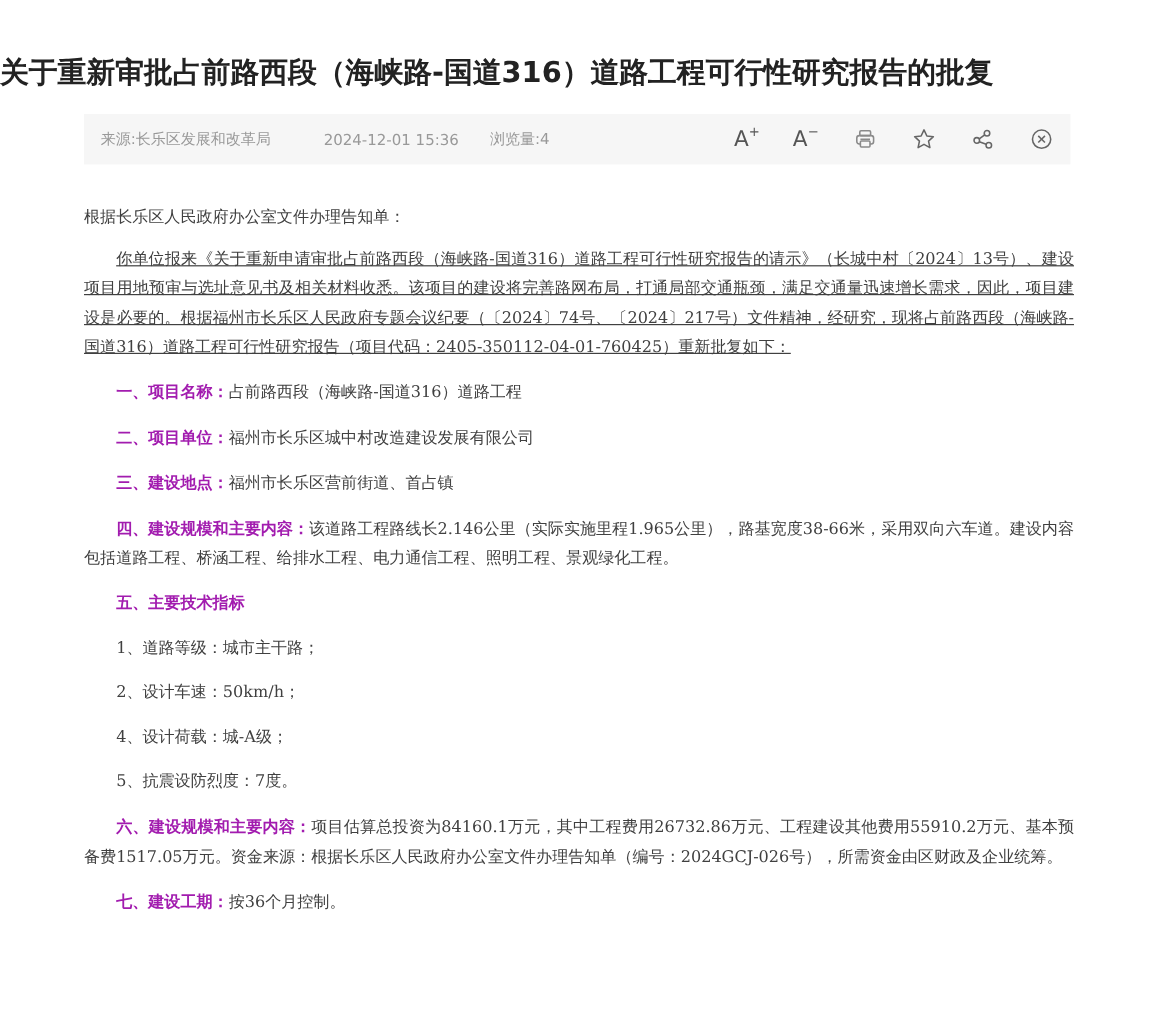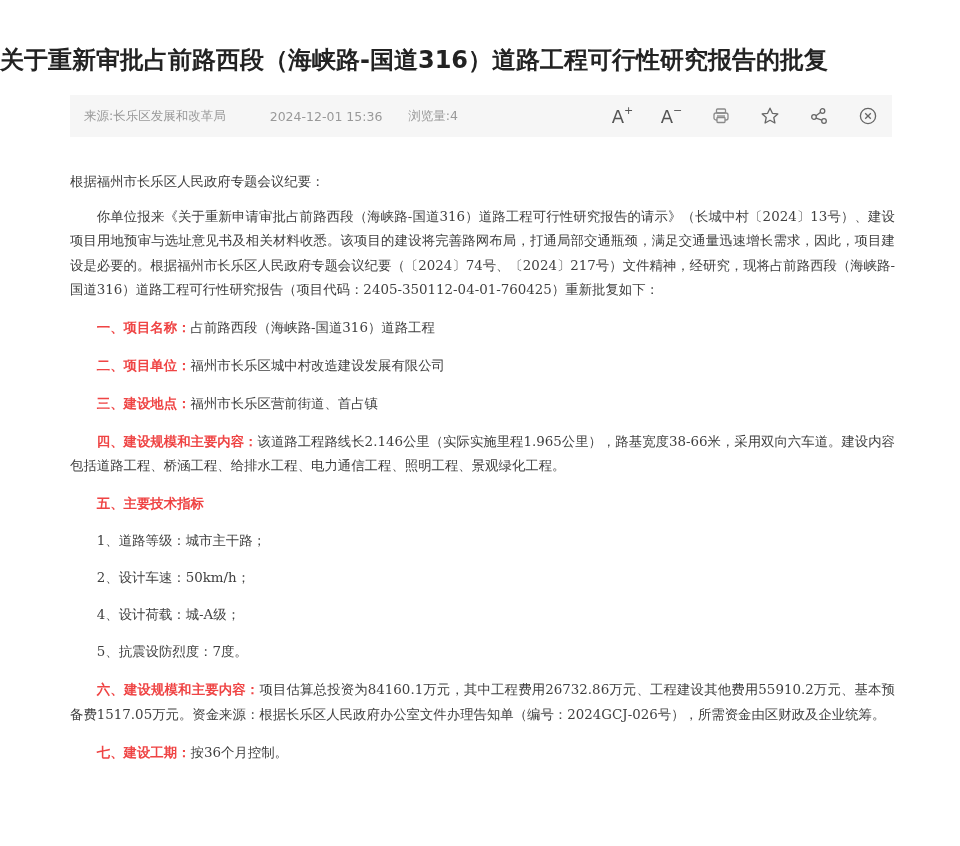--- a/index.html
+++ b/index.html
@@ -39,26 +39,26 @@
   .font-tool {
     font-family: "DejaVu Sans", "Liberation Sans", sans-serif;
     font-size: 18px; color: #555555; position: relative; line-height: 1;
   }
   .font-tool sup { font-size: 11px; position: relative; top: -2px; margin-left: 0px; }
   .content {
     position: absolute; left: 70px; top: 170px; width: 825px;
     font-size: 13.4px; line-height: 24.5px; color: #404040;
   }
   .p { margin: 0; }
-  .indent { text-indent: 2em; }
+  .indent { text-indent: 2em; text-decoration: underline; }
   .salutation { margin-bottom: 10px; }
   .body-para { margin-bottom: 12px; text-align: justify; }
   .item { margin-bottom: 12.5px; text-indent: 2em; }
   .item.multi { text-align: justify; }
-  .lbl { font-weight: bold; color: #ef4444; }
+  .lbl { font-weight: bold; color: #a21caf; }
 </style>
 </head>
 <body>
 
 <h1 class="title">关于重新审批占前路西段（海峡路-国道316）道路工程可行性研究报告的批复</h1>
 
 <div class="meta-bar">
   <span class="meta-item meta-source">来源:长乐区发展和改革局</span>
   <span class="meta-item meta-time">2024-12-01 15:36</span>
   <span class="meta-item meta-views">浏览量:4</span>
@@ -96,21 +96,21 @@
       <svg width="20" height="20" viewBox="0 0 20 20" fill="none" stroke="#666" stroke-width="1.3">
         <circle cx="10" cy="10" r="7.6"></circle>
         <line x1="7.2" y1="7.2" x2="12.8" y2="12.8"></line>
         <line x1="12.8" y1="7.2" x2="7.2" y2="12.8"></line>
       </svg>
     </div>
   </div>
 </div>
 
 <div class="content">
-  <p class="p salutation">根据福州市长乐区人民政府专题会议纪要：</p>
+  <p class="p salutation">根据长乐区人民政府办公室文件办理告知单：</p>
   <p class="p indent body-para">你单位报来《关于重新申请审批占前路西段（海峡路-国道316）道路工程可行性研究报告的请示》（长城中村〔2024〕13号）、建设项目用地预审与选址意见书及相关材料收悉。该项目的建设将完善路网布局，打通局部交通瓶颈，满足交通量迅速增长需求，因此，项目建设是必要的。根据福州市长乐区人民政府专题会议纪要（〔2024〕74号、〔2024〕217号）文件精神，经研究，现将占前路西段（海峡路-国道316）道路工程可行性研究报告（项目代码：2405-350112-04-01-760425）重新批复如下：</p>
 
   <p class="p item"><span class="lbl">一、项目名称：</span><span>占前路西段（海峡路-国道316）道路工程</span></p>
   <p class="p item"><span class="lbl">二、项目单位：</span><span>福州市长乐区城中村改造建设发展有限公司</span></p>
   <p class="p item"><span class="lbl">三、建设地点：</span><span>福州市长乐区营前街道、首占镇</span></p>
   <p class="p item multi"><span class="lbl">四、建设规模和主要内容：</span><span>该道路工程路线长2.146公里（实际实施里程1.965公里），路基宽度38-66米，采用双向六车道。建设内容包括道路工程、桥涵工程、给排水工程、电力通信工程、照明工程、景观绿化工程。</span></p>
   <p class="p item"><span class="lbl">五、主要技术指标</span></p>
 
   <p class="p item">1、道路等级：城市主干路；</p>
   <p class="p item">2、设计车速：50km/h；</p>

